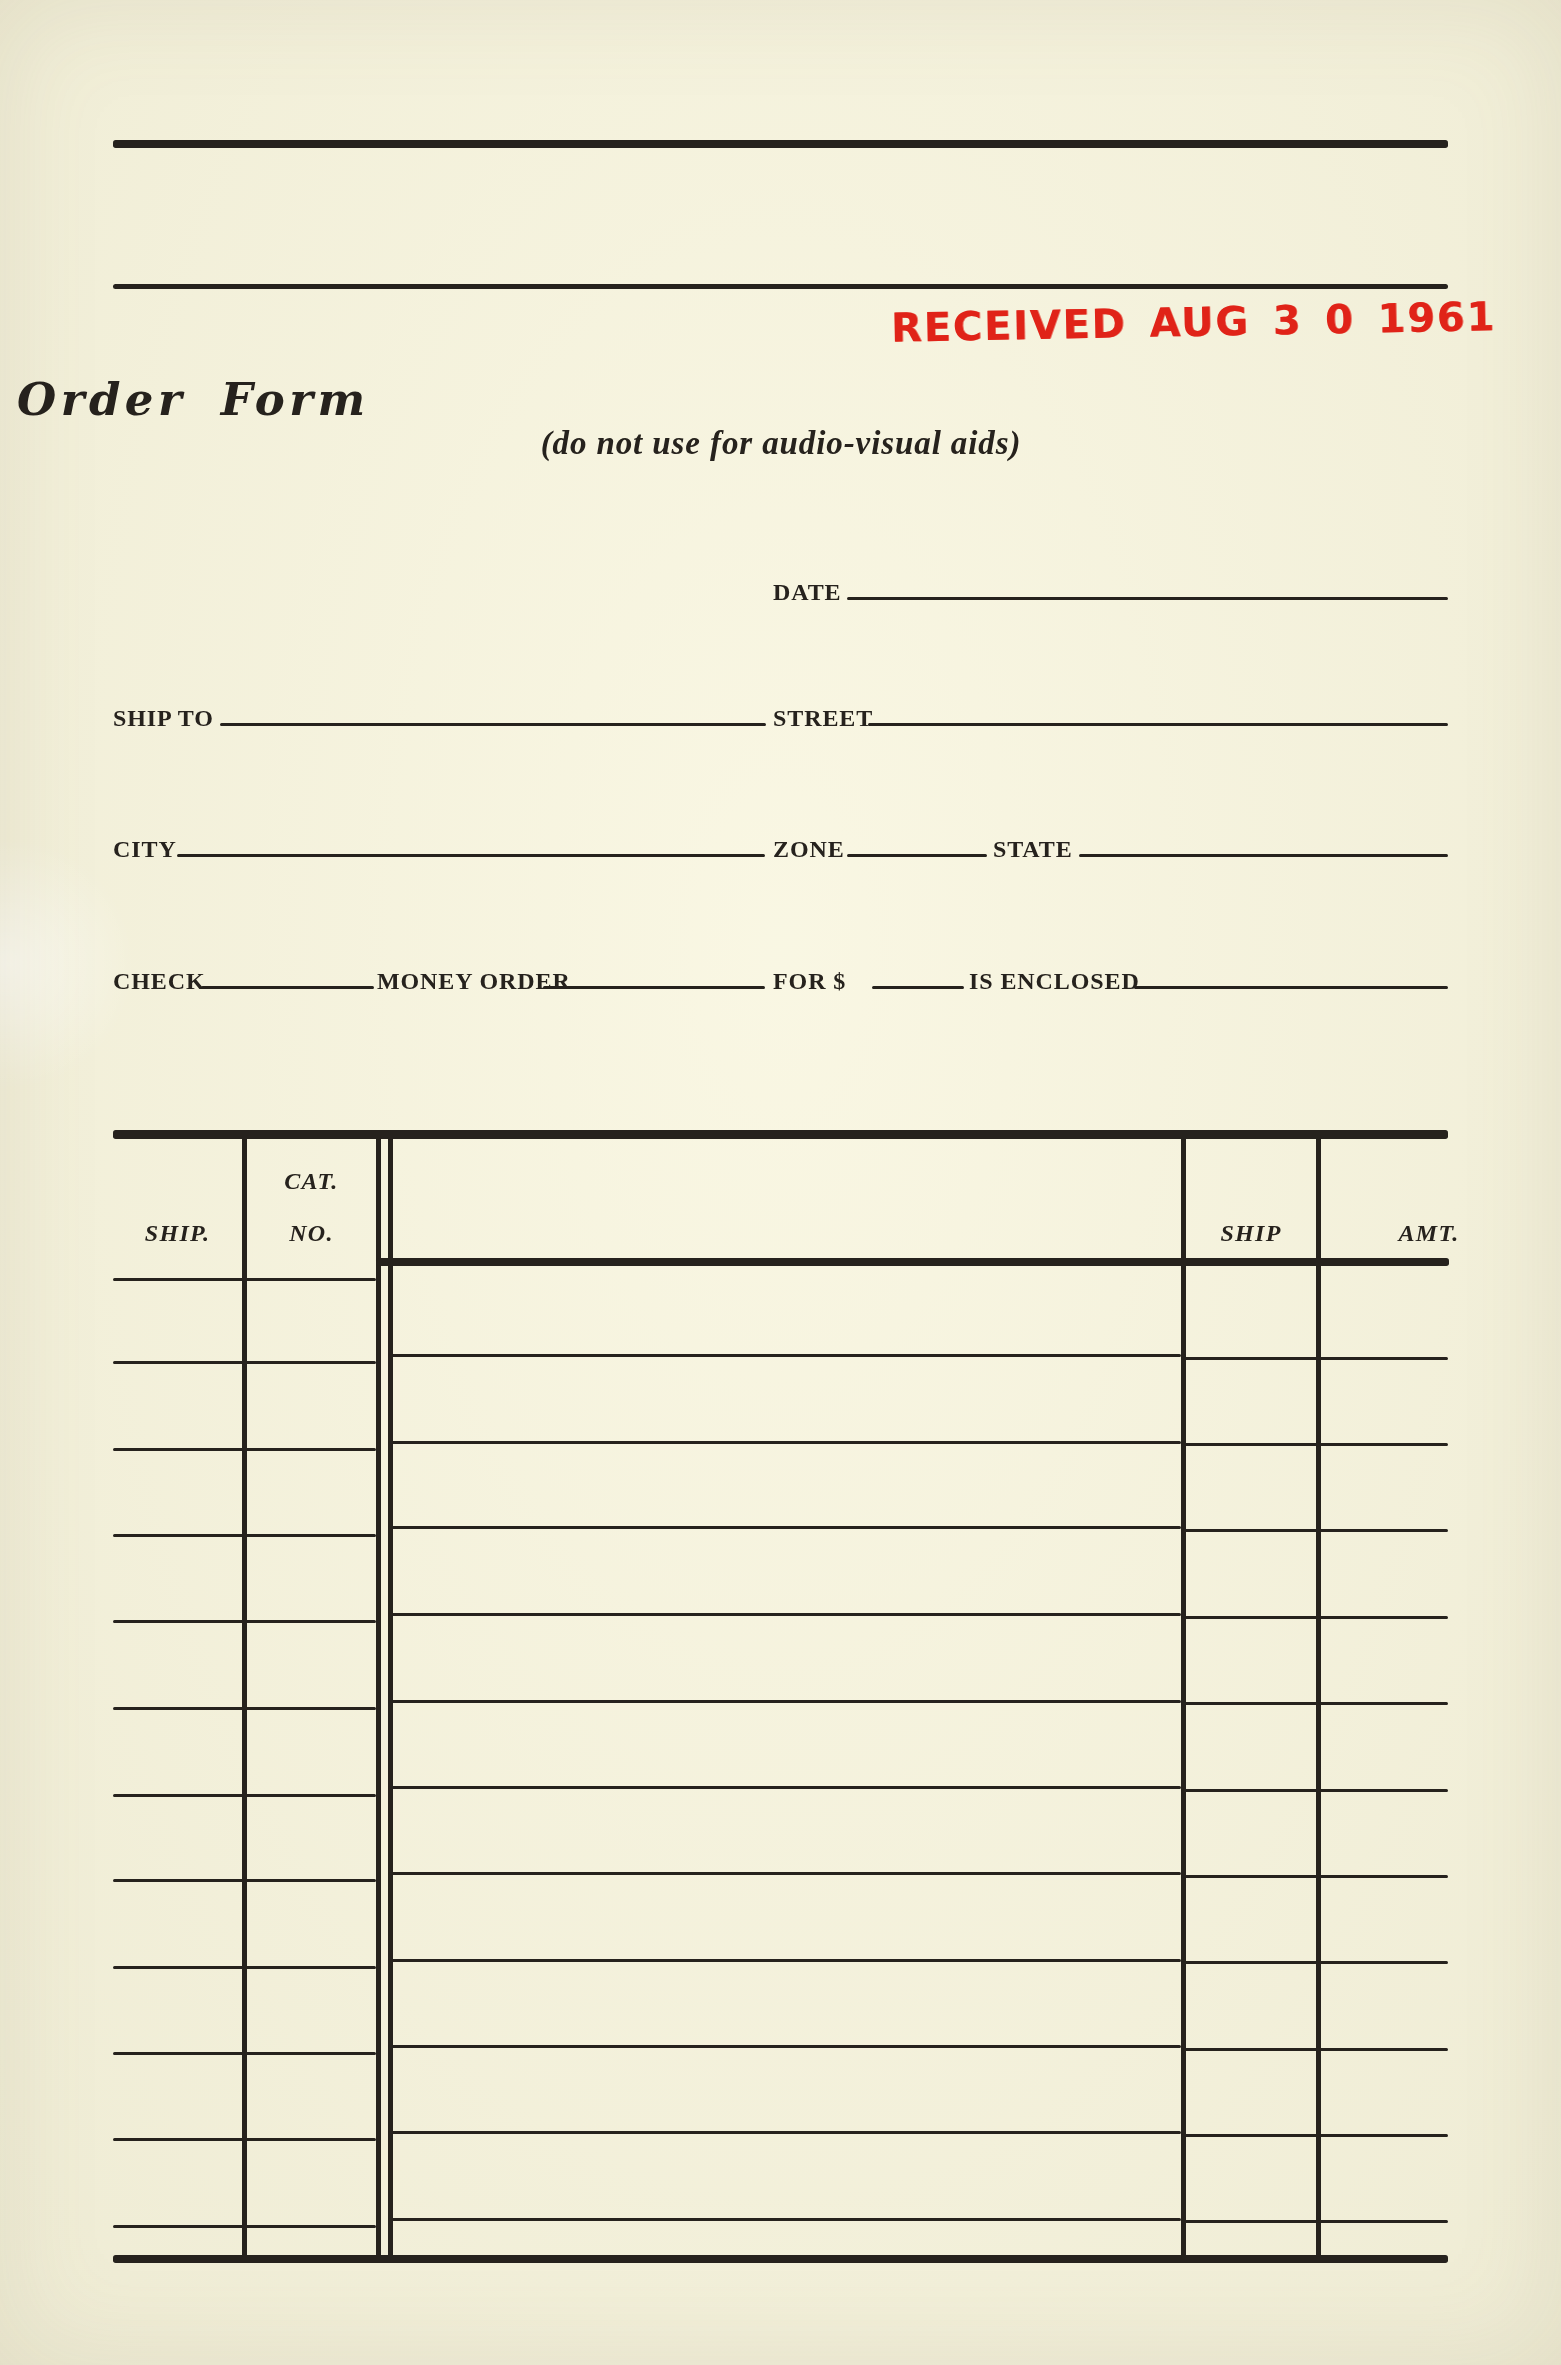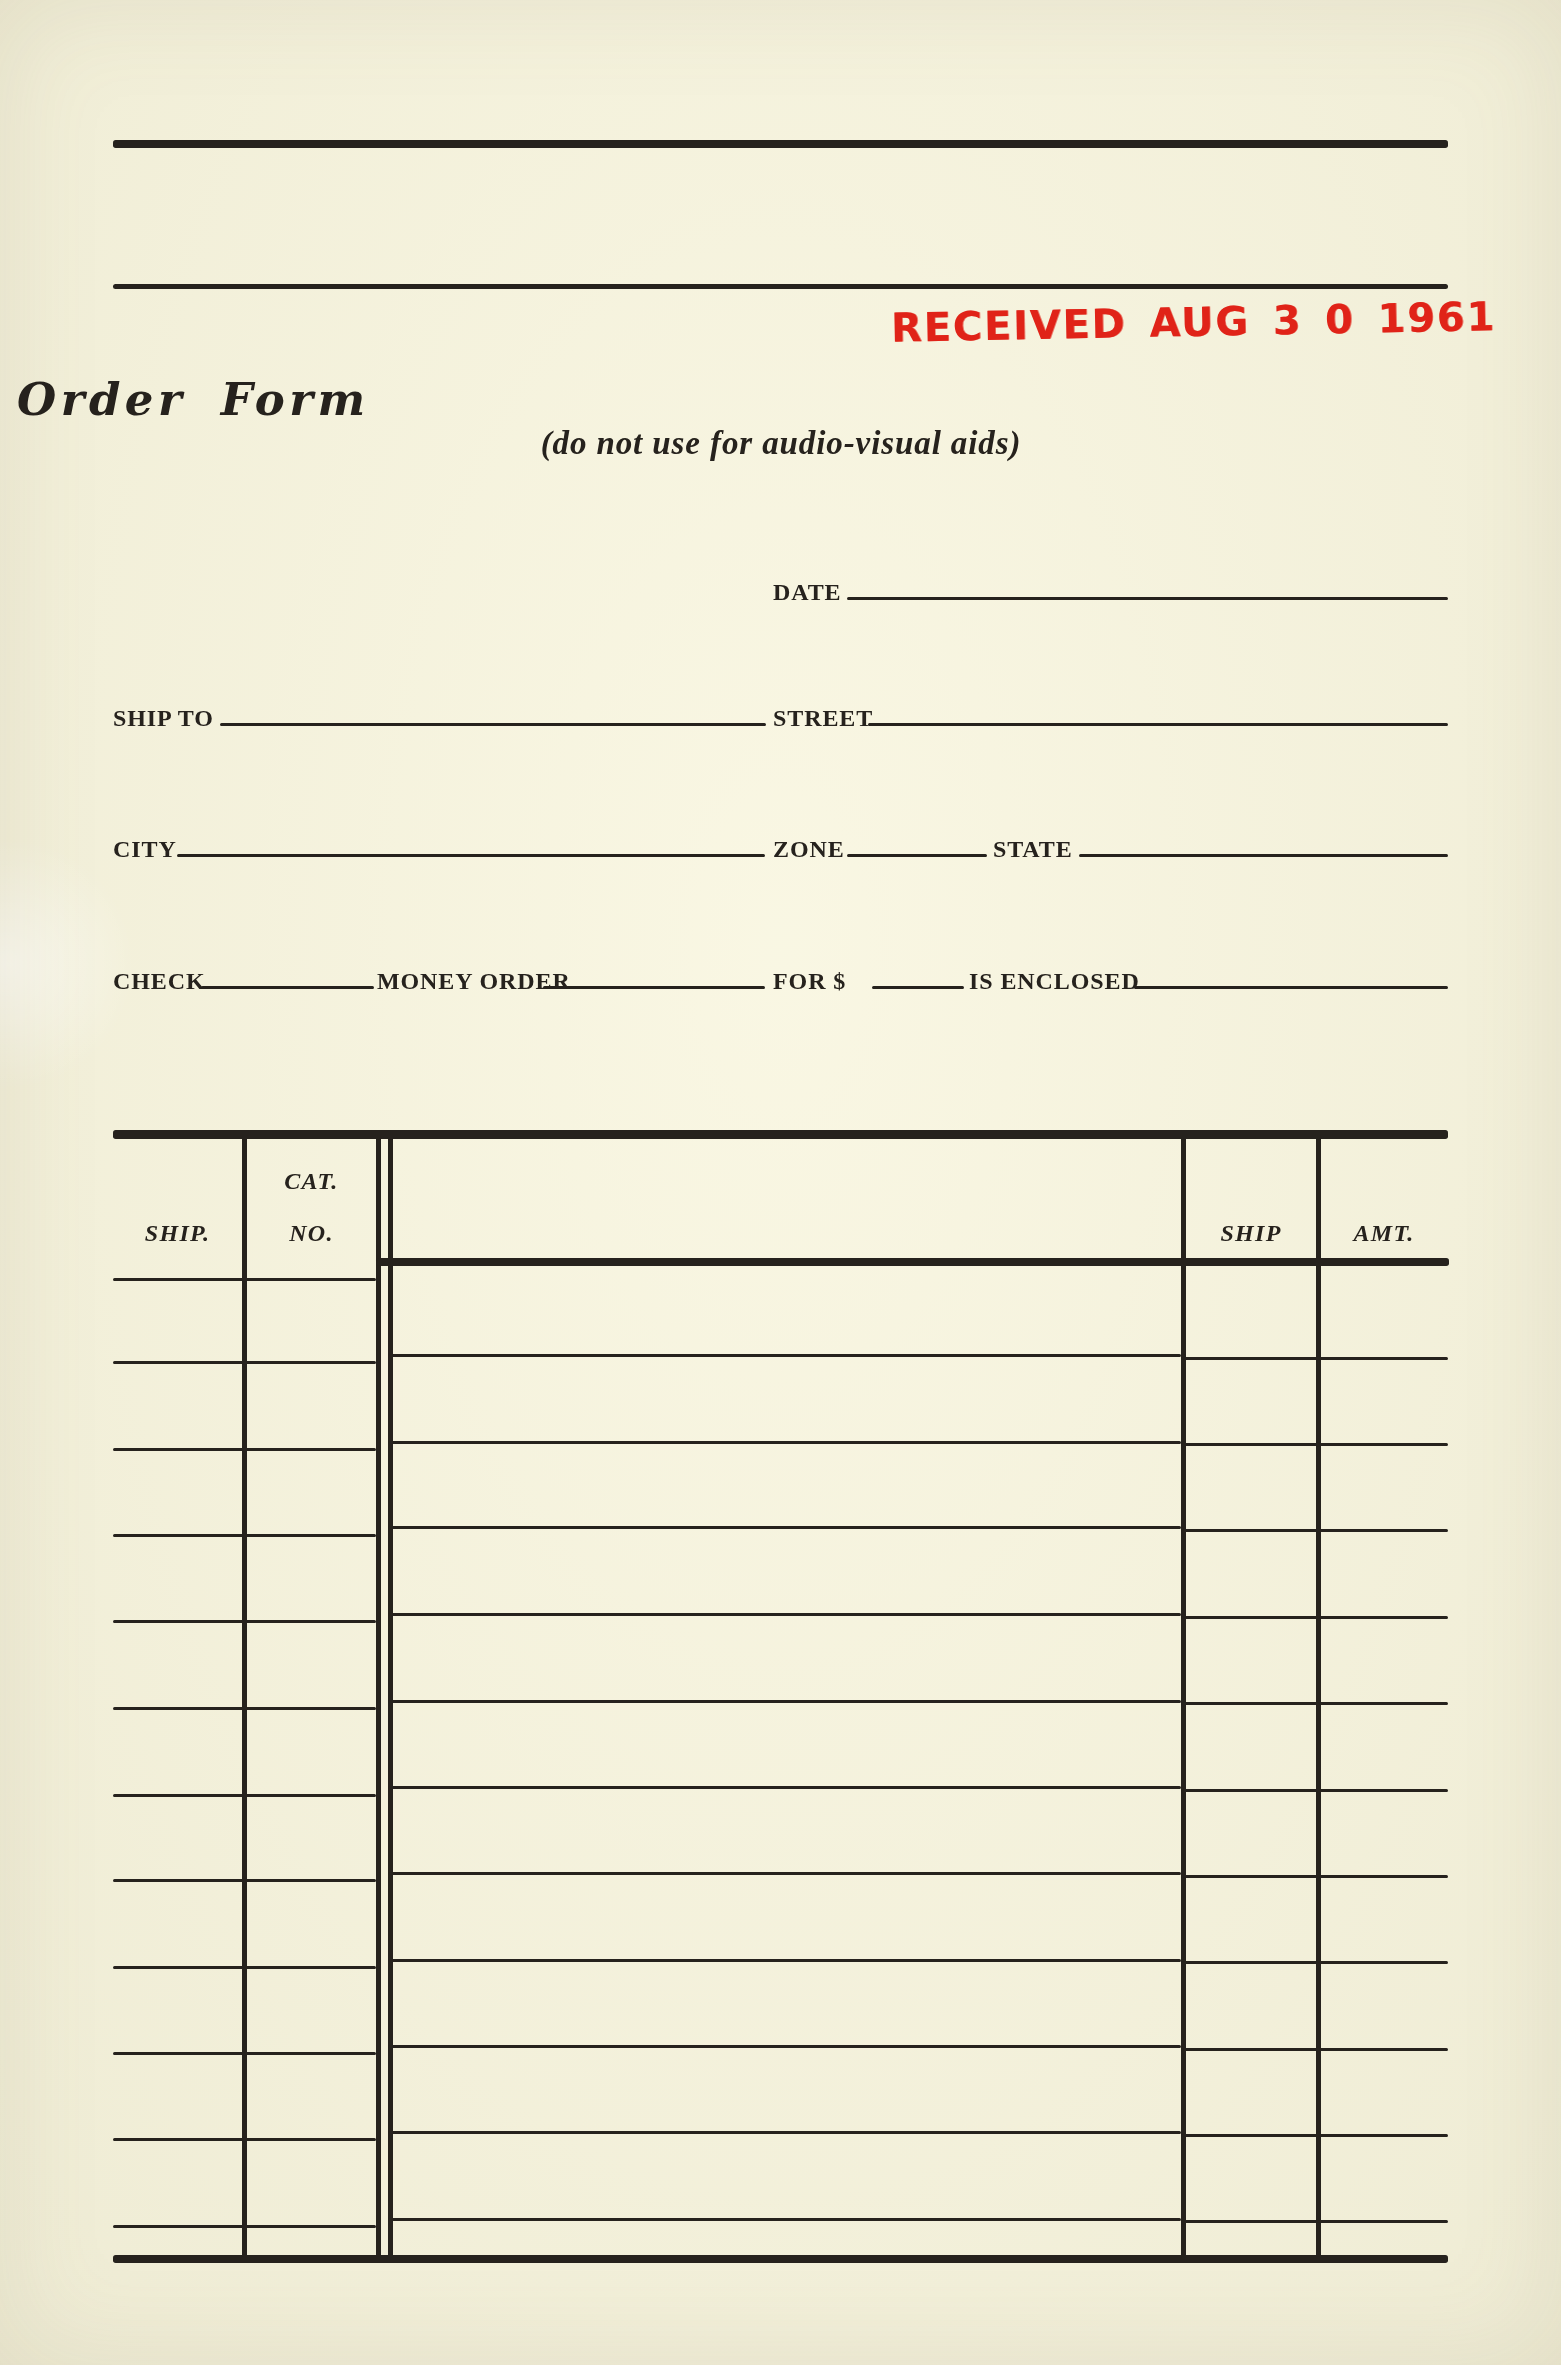--- a/index.html
+++ b/index.html
@@ -200,21 +200,21 @@
     <div class="vrule" style="left:129px"></div>
     <div class="vrule" style="left:263px"></div>
     <div class="vrule" style="left:275px"></div>
     <div class="vrule" style="left:1068px"></div>
     <div class="vrule" style="left:1203px"></div>
 
     <div class="col-head" style="left:134px;width:129px;top:39px">CAT.</div>
     <div class="col-head" style="left:0px;width:129px;top:91px">SHIP.</div>
     <div class="col-head" style="left:134px;width:129px;top:91px">NO.</div>
     <div class="col-head" style="left:1073px;width:130px;top:91px">SHIP</div>
-    <div class="col-head" style="left:1207px;width:128px;top:91px">AMT.</div>
+    <div class="col-head" style="left:1252px;width:128px;top:91px">AMT.</div>
 
     <div class="hrule" style="top:128px;left:263px;width:1073px;height:8px"></div>
 
     <div class="row-line" style="top:148px;left:0;width:263px"></div>
 
     <div class="row-line" style="left: 0px; width: 263px; top: 231px;"></div>
       <div class="row-line" style="left: 275px; width: 793px; top: 224px;"></div>
       <div class="row-line" style="left: 1068px; width: 267px; top: 227px;"></div>
       <div class="row-line" style="left: 0px; width: 263px; top: 318px;"></div>
       <div class="row-line" style="left: 275px; width: 793px; top: 311px;"></div>

